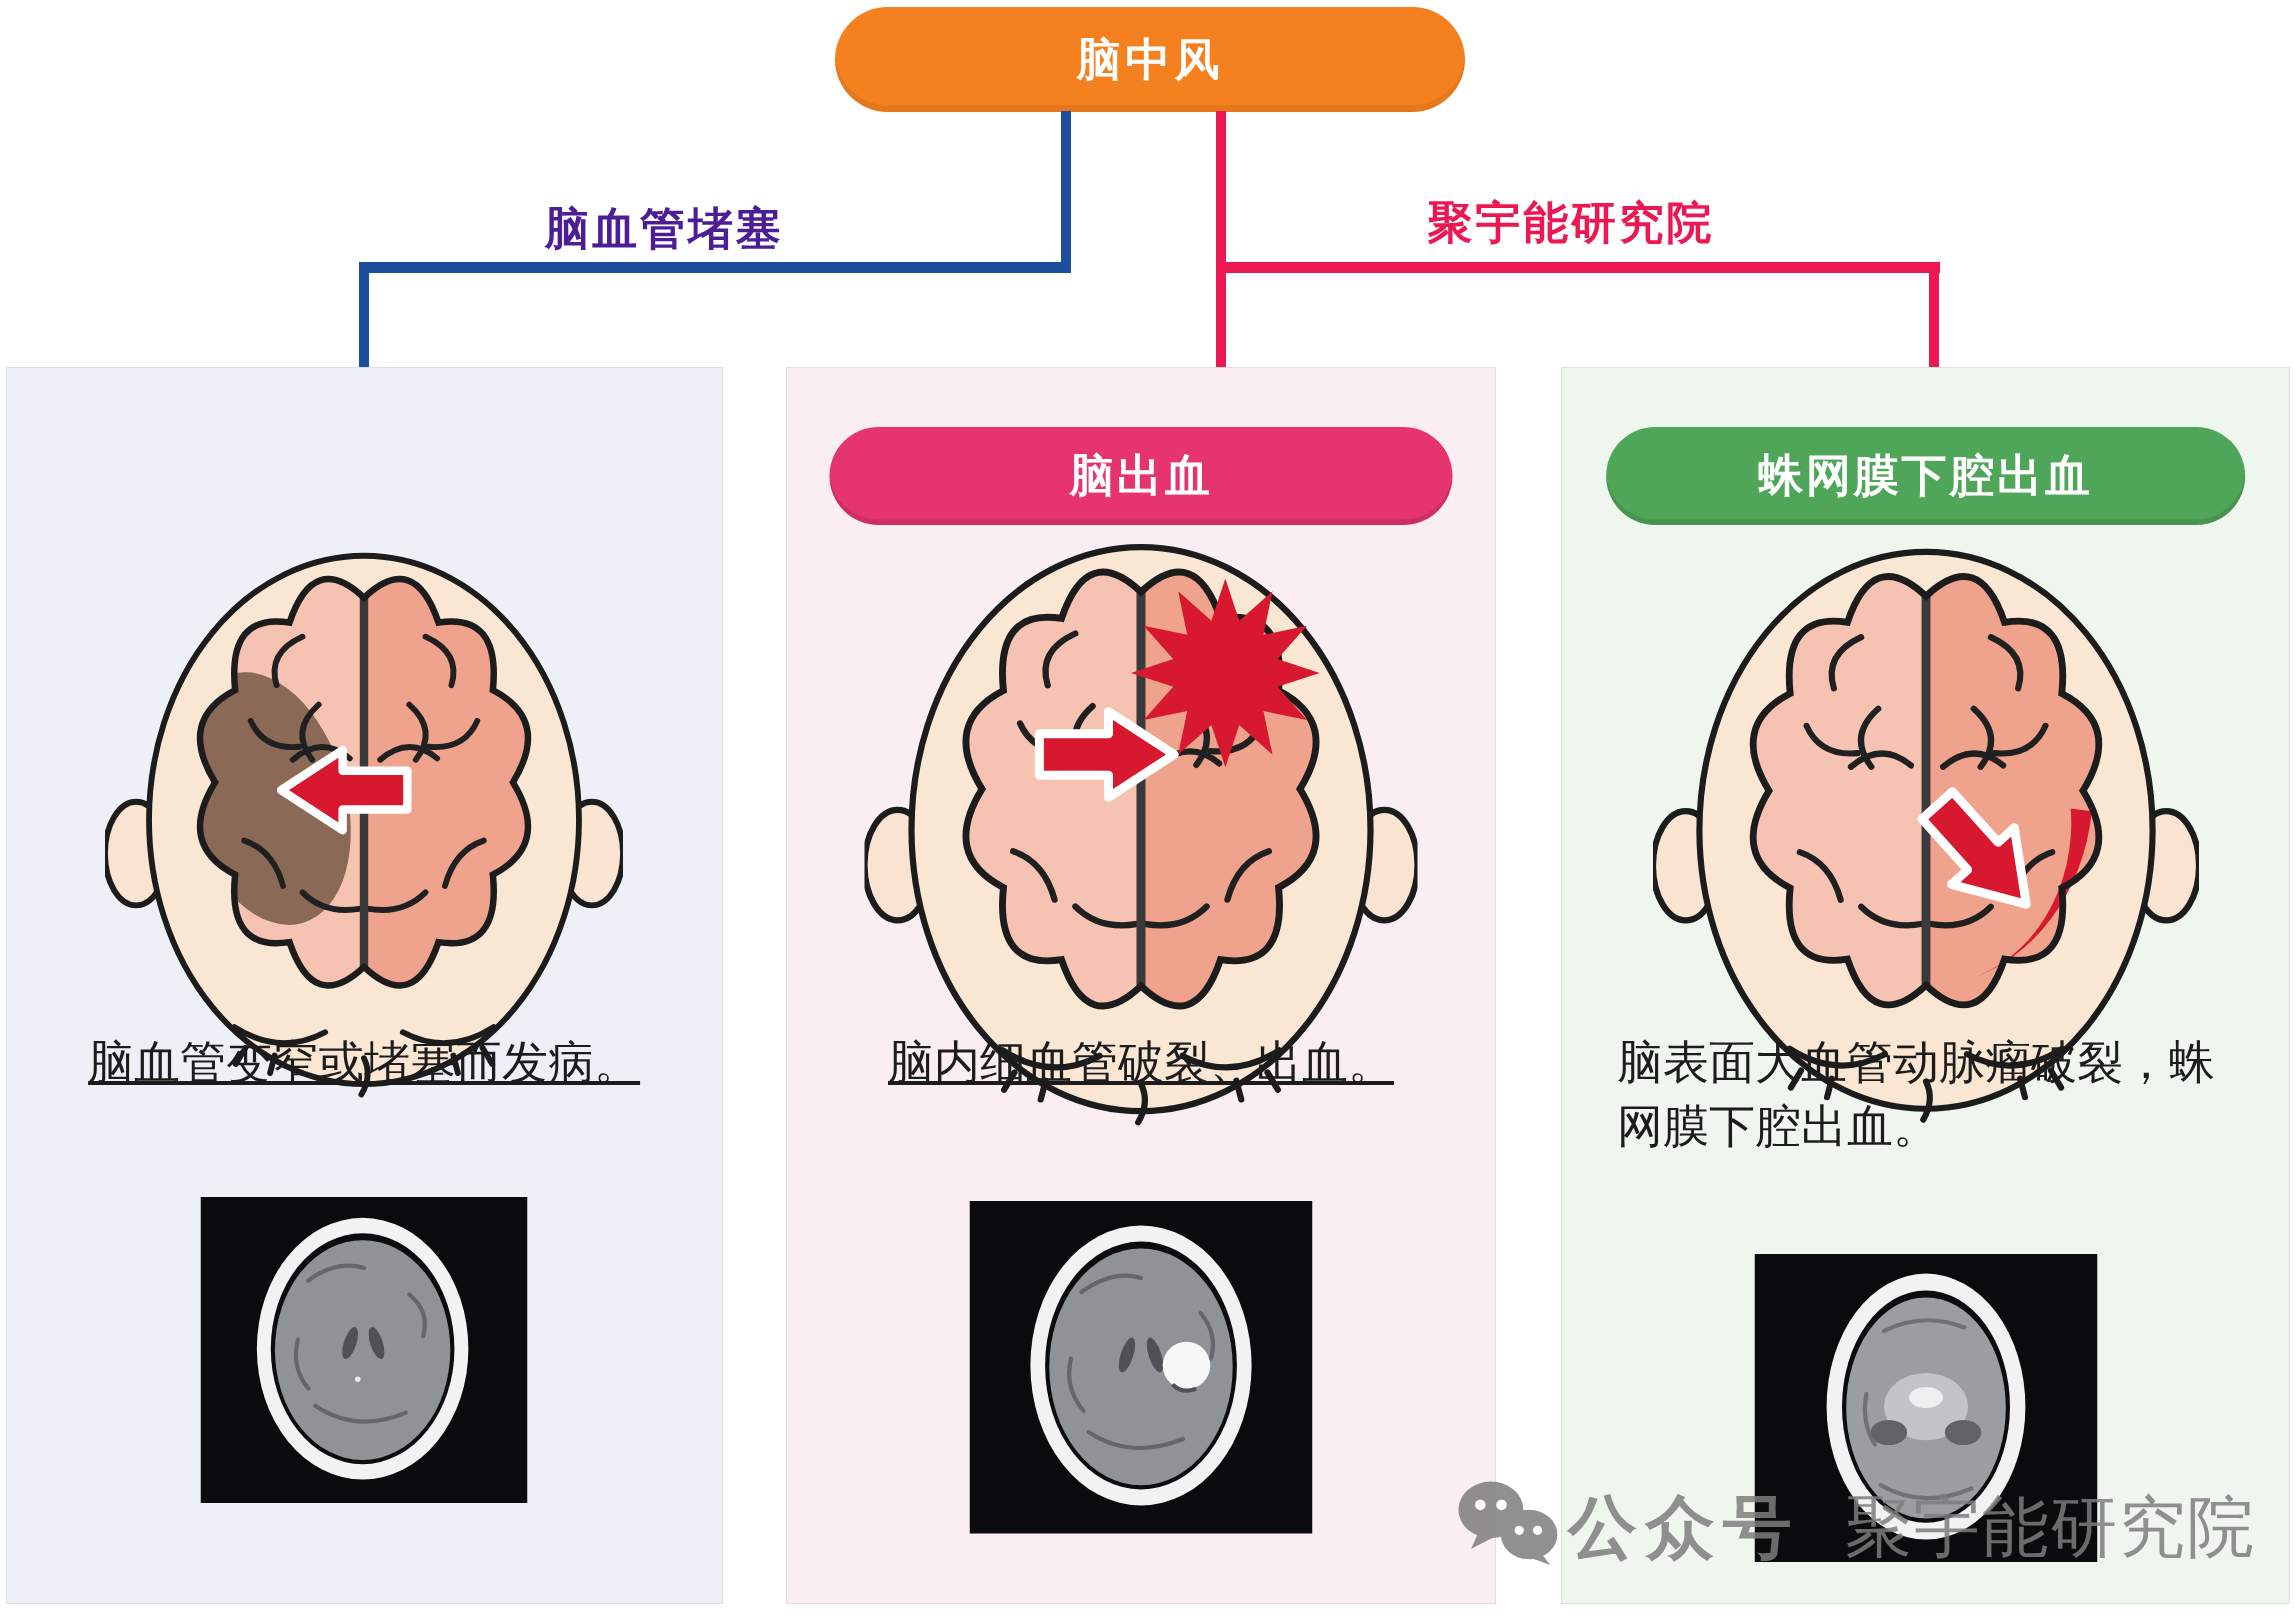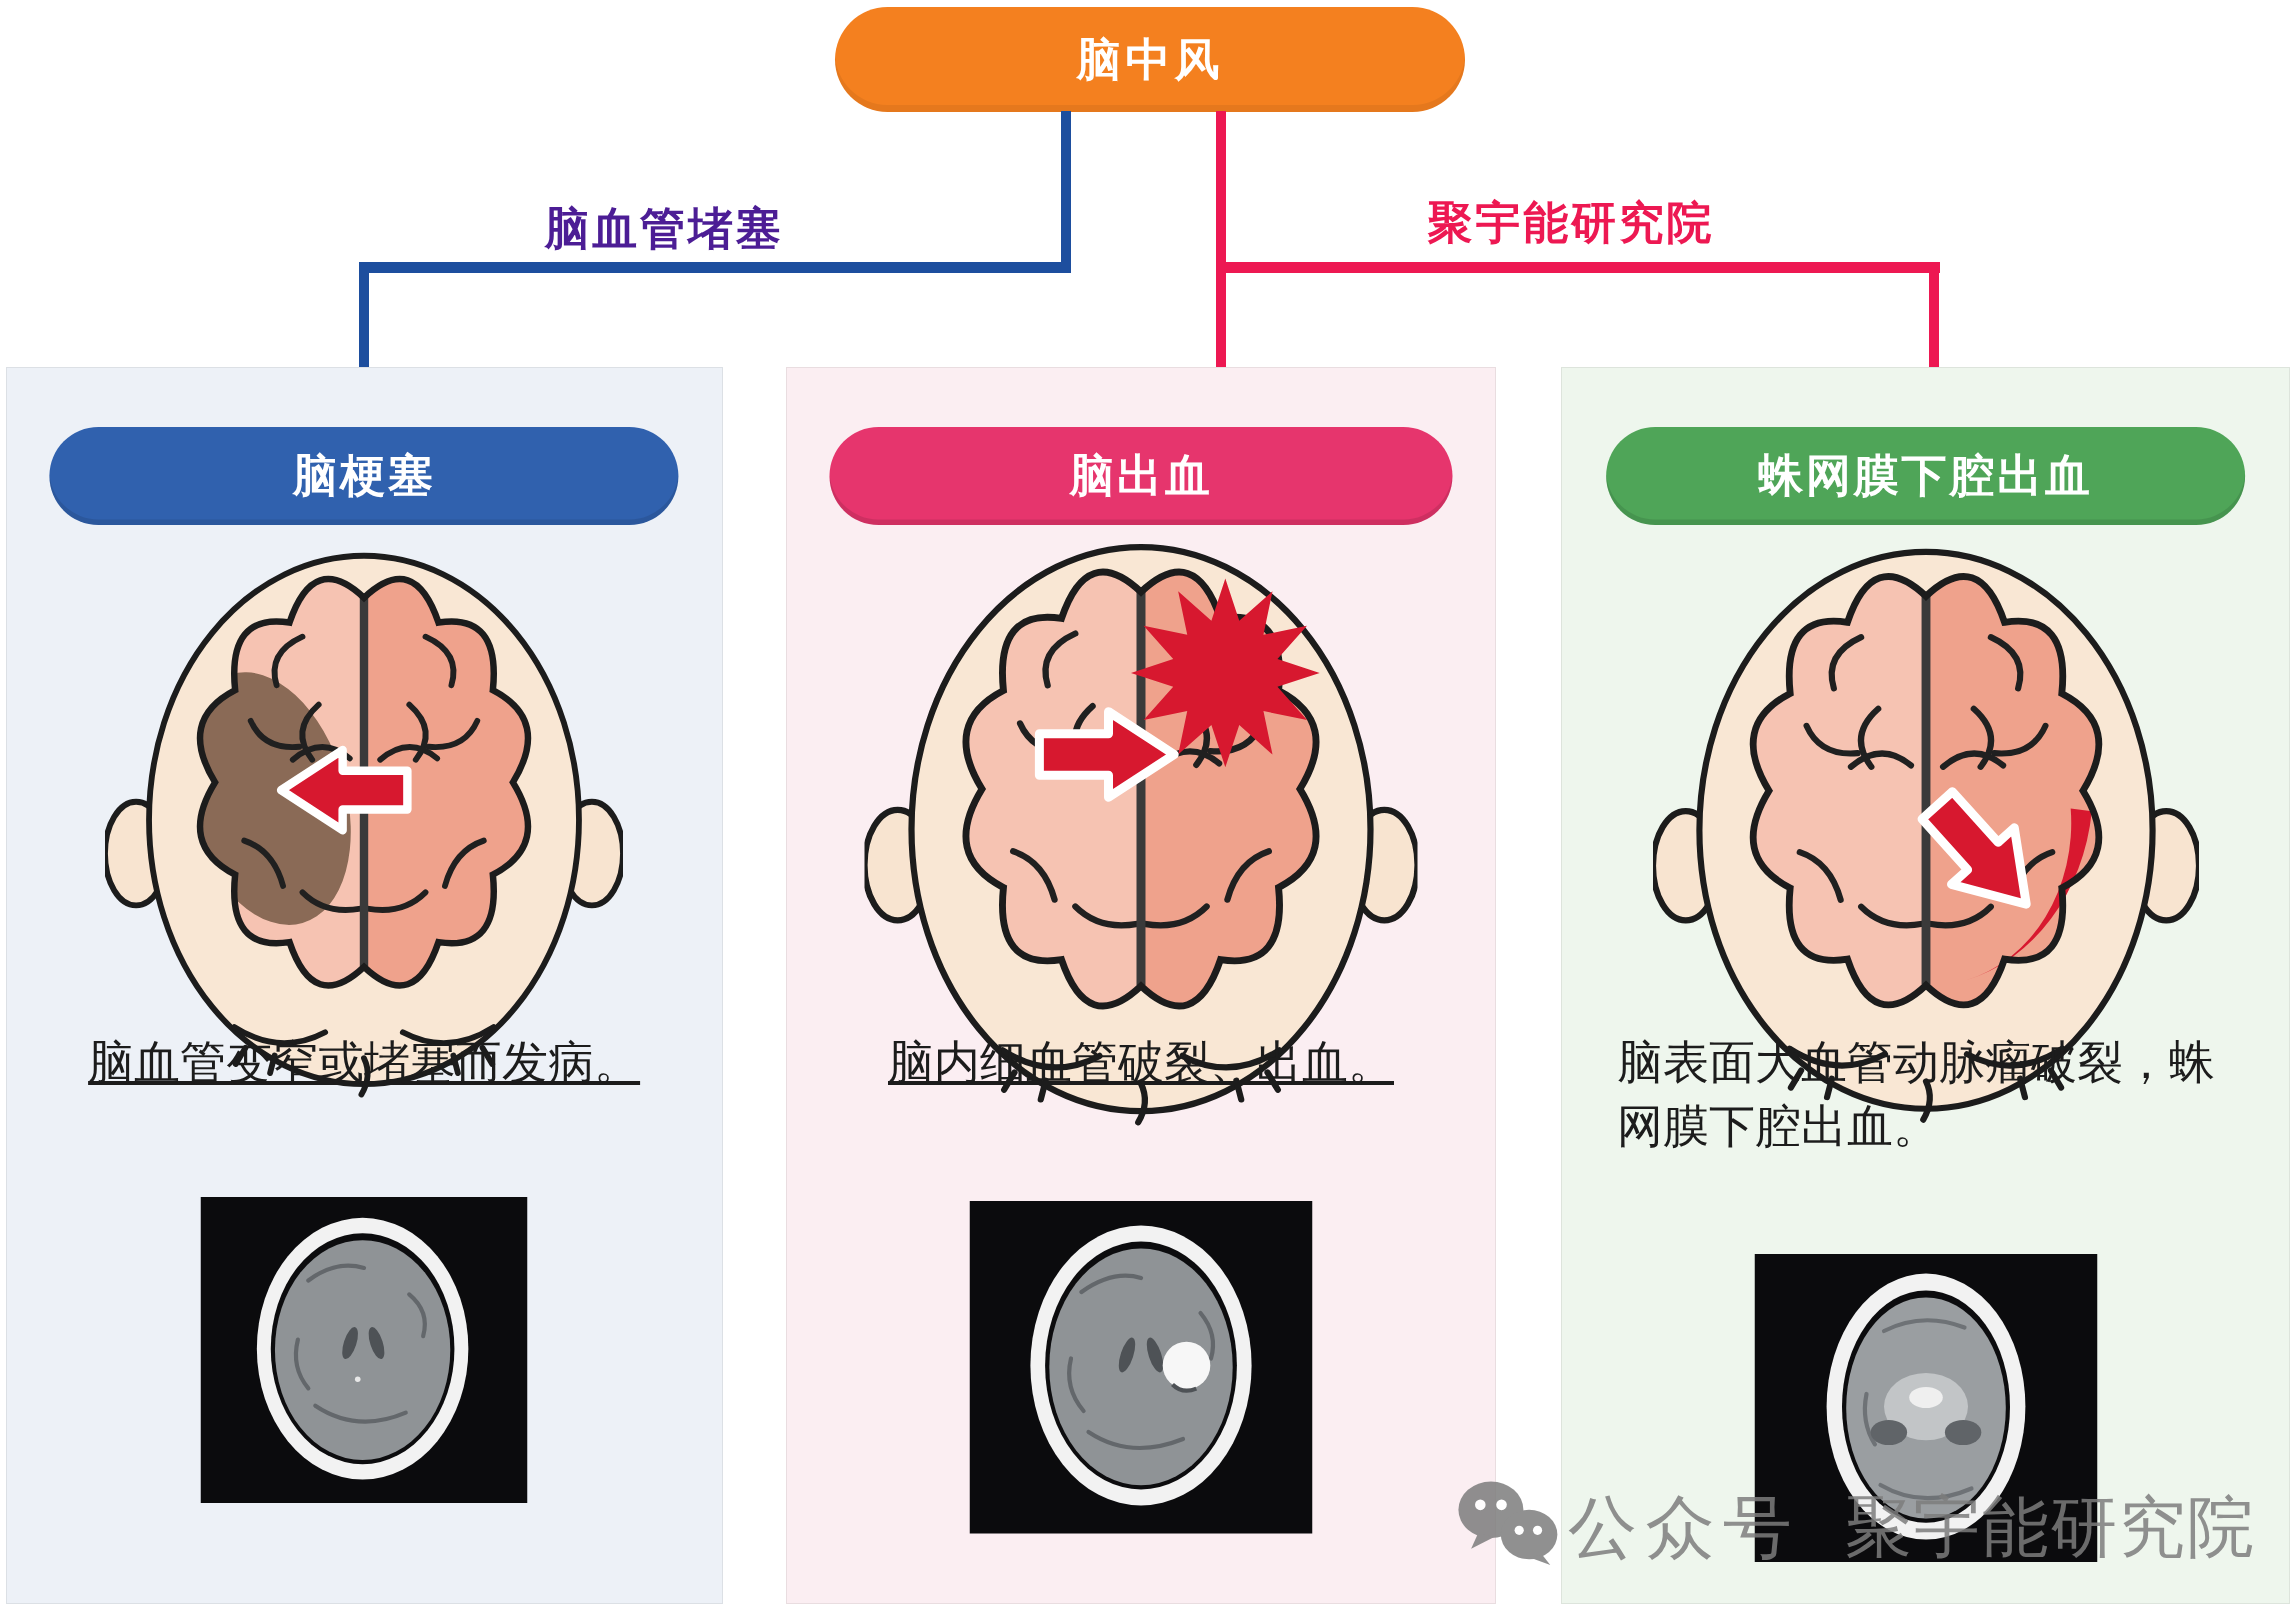--- a/index.html
+++ b/index.html
@@ -37,21 +37,21 @@
         font-size:46px;line-height:1.4;font-family:"Liberation Serif","DejaVu Serif",serif;}
   .desc.center{text-align:center;text-decoration:underline;}
   .desc.left{text-align:left;margin-left:26px;}
   .ct-wrap{position:absolute;left:50%;transform:translateX(-50%);}
   .p1 .ct-wrap{top:829px;width:327px;}
   .p2 .ct-wrap{top:833px;width:343px;}
   .p3 .ct-wrap{top:886px;width:343px;}
   
   .watermark{position:absolute;z-index:50;color:rgba(125,125,125,0.85);font-weight:400;}
   .wm-icon{position:absolute;left:1457px;top:1478px;width:106px;z-index:50;opacity:0.85;}
-  .wm-a{left:1568px;top:1482px;font-size:69px;letter-spacing:8.4px;}
+  .wm-a{left:1568px;top:1482px;font-size:69px;letter-spacing:8.4px;font-weight:bold;}
   .wm-b{left:1845px;top:1482px;font-size:67px;letter-spacing:1.4px;}
 </style>
 </head>
 <body>
 
 <svg width="0" height="0" style="position:absolute" aria-hidden="true">
   <defs>
     <path id="brainPath" d="M230 0 Q288.8 95.9 199 142.5 Q211.4 262 115 246.8 Q77.4 357.9 0 285 Q-77.4 357.9 -115 246.8 Q-211.4 262 -199 142.5 Q-288.8 95.9 -230 0 Q-288.8 -95.9 -199 -142.5 Q-211.4 -262 -115 -246.8 Q-77.4 -357.9 0 -285 Q77.4 -357.9 115 -246.8 Q211.4 -262 199 -142.5 Q288.8 -95.9 230 0 Z"></path>
     <clipPath id="cpBrain">
         <use href="#brainPath"></use>
@@ -112,23 +112,20 @@
   <div class="conn blue" style="left:359px;top:262px;width:9.8px;height:108px;"></div>
 
   <div class="conn pink" style="left:1216px;top:111px;width:9.8px;height:259px;"></div>
   <div class="conn pink" style="left:1216px;top:262px;width:724px;height:11.2px;"></div>
   <div class="conn pink" style="left:1929px;top:262px;width:9.8px;height:108px;"></div>
 
   <div class="branch-label blue">脑血管堵塞</div>
   <div class="branch-label pink">聚宇能研究院</div>
 
   <div class="panel p1">
-    <div class="panel-pill pill-blue">
-      <span>脑梗塞</span>
-    </div>
     <div class="brain-wrap">
       <svg viewBox="-400 -440 800 880" width="100%">
         <use href="#headBase"></use>
         <g transform="translate(0,-58)">
           <use href="#brainFill"></use>
           <g clip-path="url(#cpBrain)">
             <ellipse cx="-150" cy="25" rx="122" ry="200" transform="rotate(-16 -150 25)" fill="#8a6a56"></ellipse>
           </g>
           <use href="#gyri"></use>
           <use href="#arrowRight" transform="translate(-28,12) scale(-1,1)"></use>

